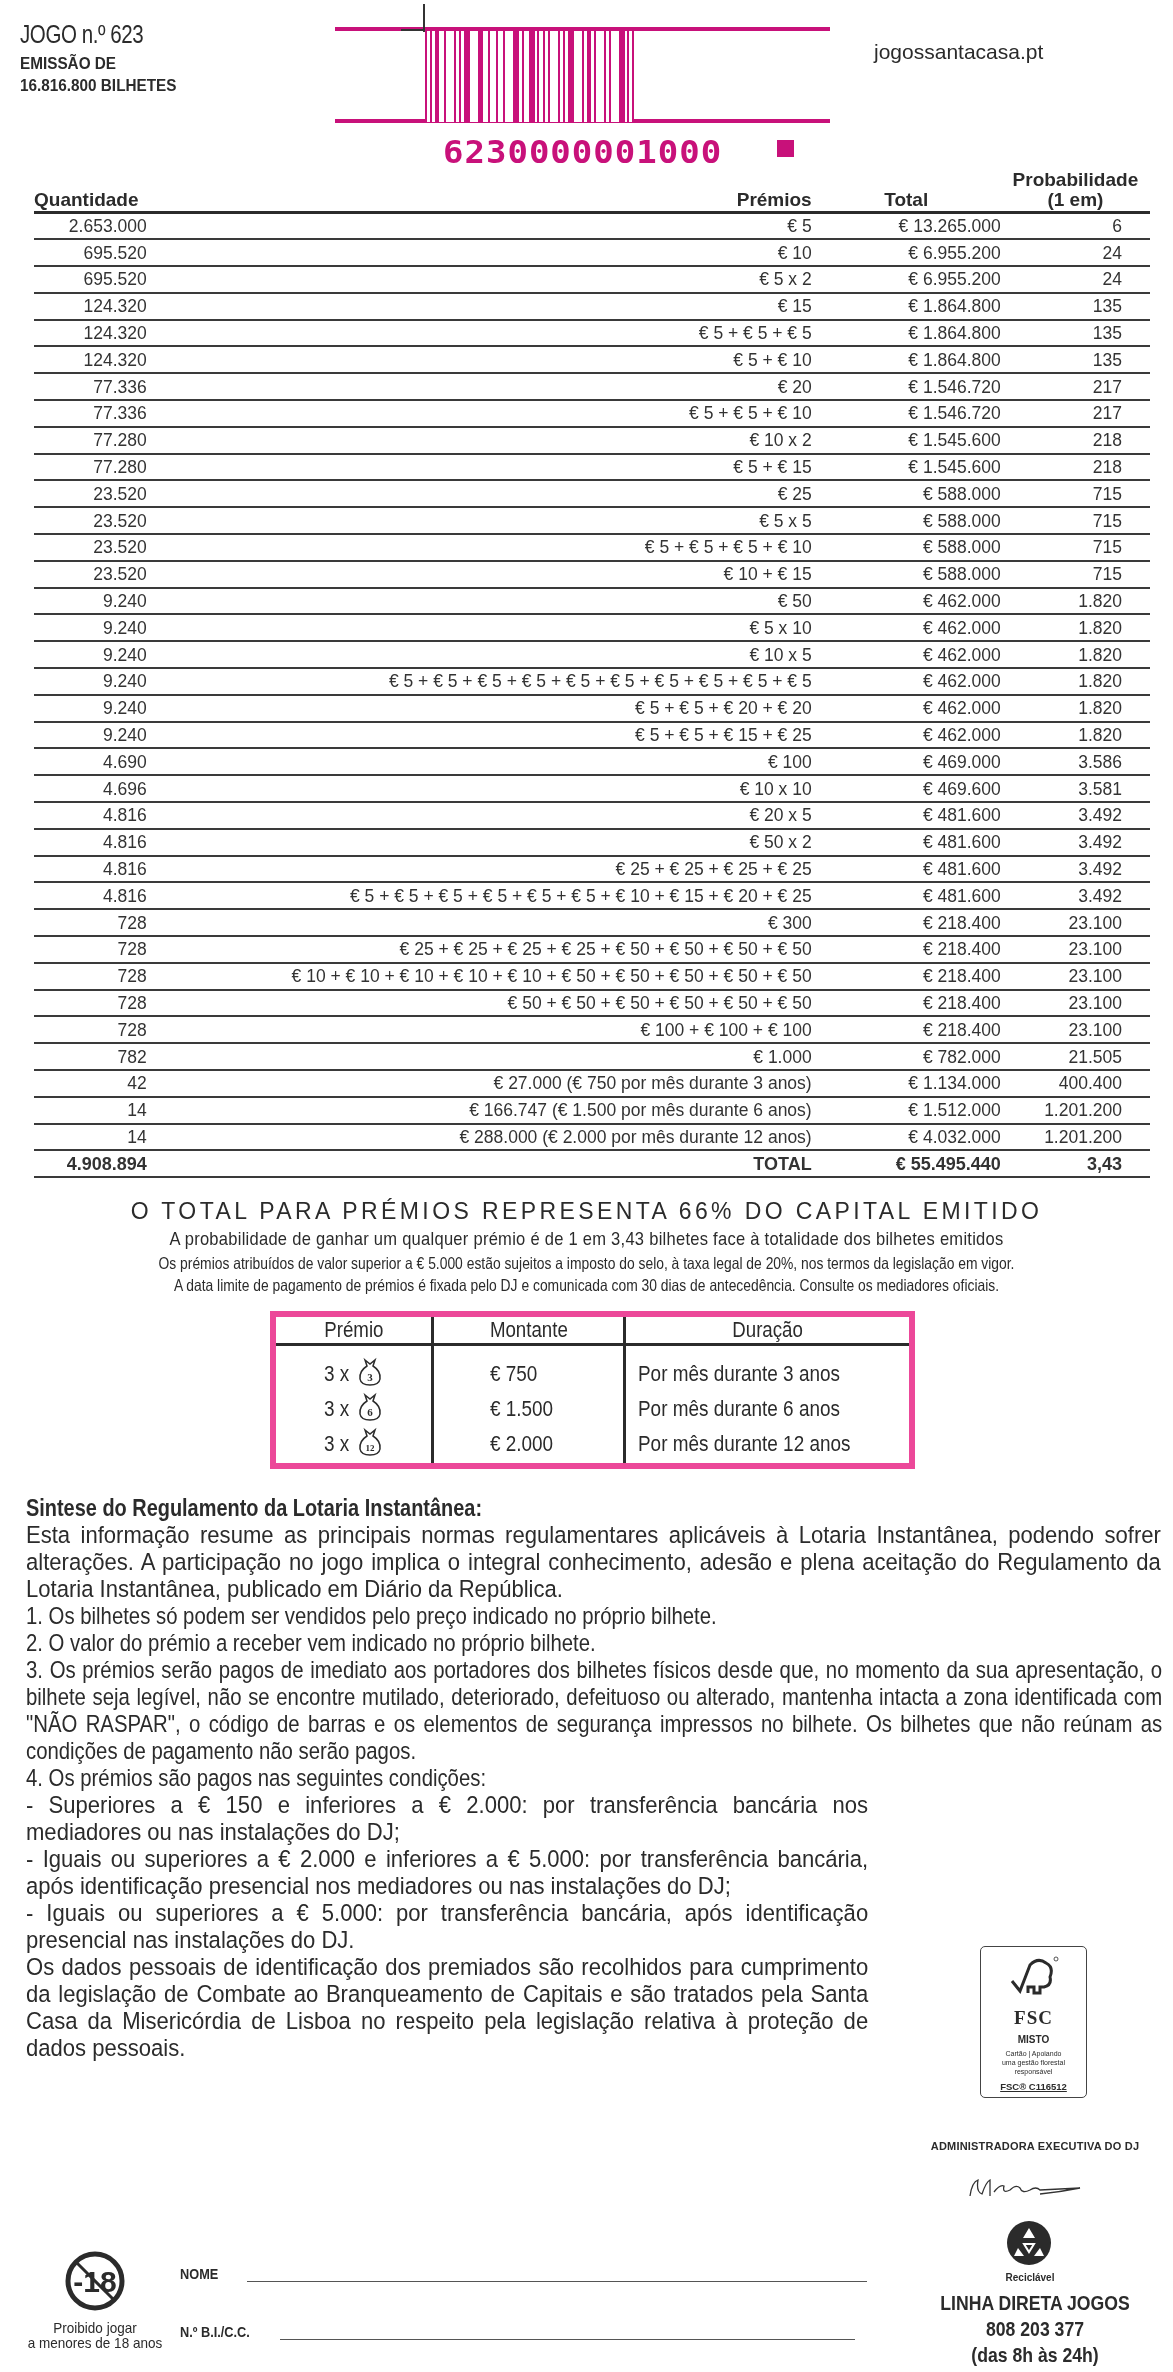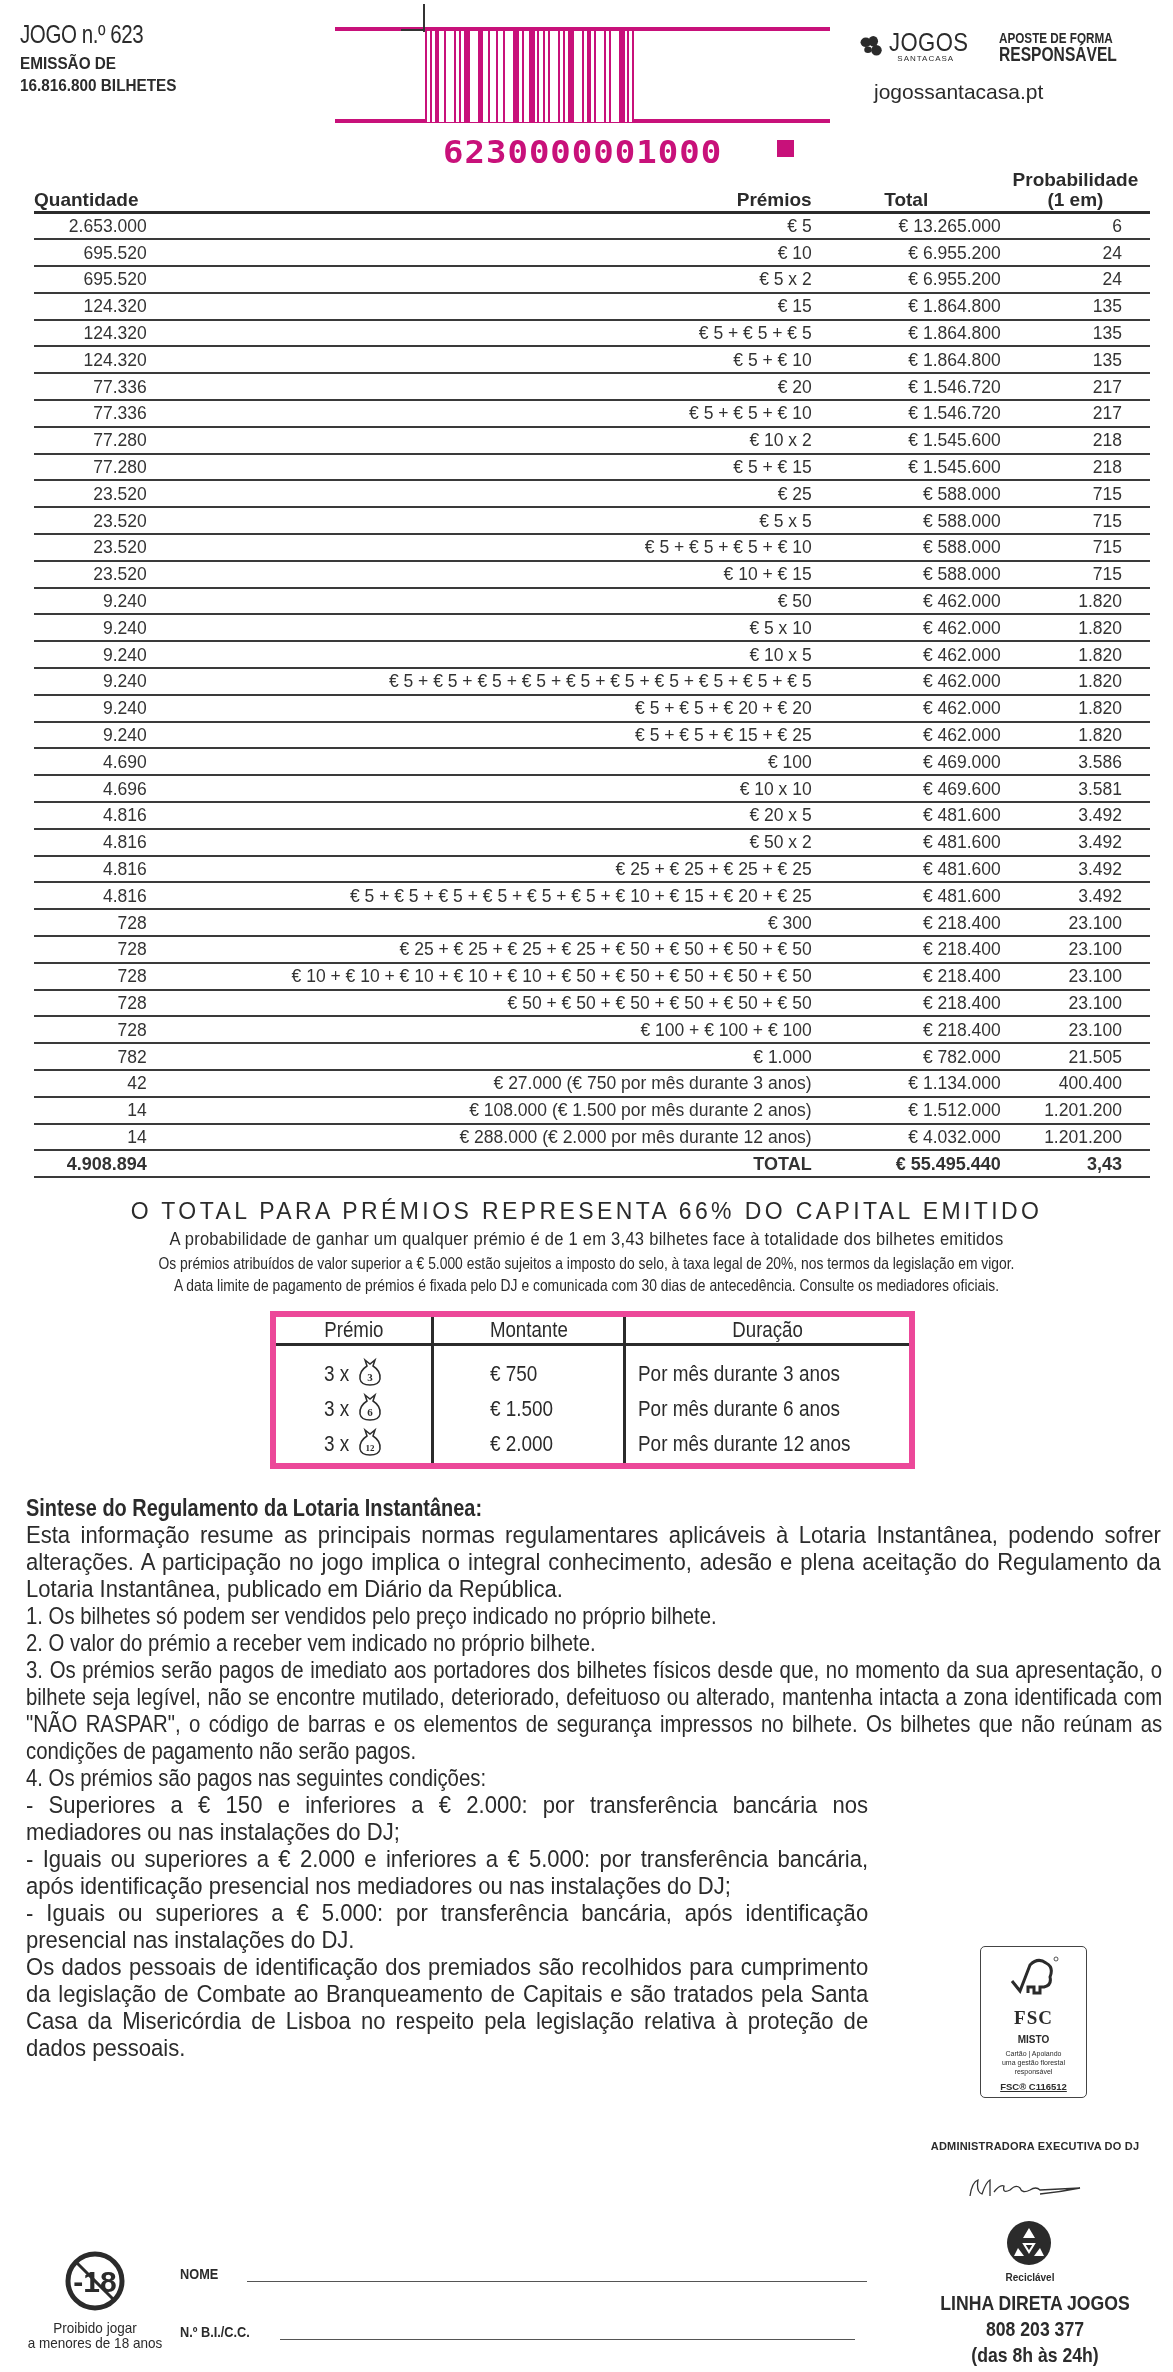--- a/index.html
+++ b/index.html
@@ -167,36 +167,20 @@
       <span style="width:2px;background:#fff"></span>
       <span style="width:2px"></span>
       <span style="width:3px;background:#fff"></span>
       <span style="width:2px"></span>
   </div>
   <div class="bc-num">6230000001000</div>
   <div class="bc-square"></div>
 </div>
 
 <div class="hdr-right">
-  <div class="logo-row">
-    <svg class="clover" viewBox="0 0 44 40">
-      <ellipse cx="11" cy="13" rx="10" ry="9" fill="#2b2b2b"></ellipse>
-      <ellipse cx="25" cy="11" rx="9" ry="10" fill="#2b2b2b"></ellipse>
-      <ellipse cx="31" cy="28" rx="10" ry="10" fill="#2b2b2b"></ellipse>
-      <ellipse cx="15" cy="27" rx="7" ry="6" fill="#2b2b2b"></ellipse>
-    </svg>
-    <div class="jogos-text">
-      <span class="jogos-big">JOGOS</span>
-      <span class="jogos-small">SANTACASA</span>
-    </div>
-    <div class="aposte">
-      <div>APOSTE DE FORMA</div>
-      <div class="l2">RESPONSÁVEL</div>
-    </div>
-  </div>
   <div class="site">jogossantacasa.pt</div>
 </div>
 
 <table class="ptable">
   <thead>
     <tr>
       <th class="c-qty">Quantidade</th>
       <th class="c-prz">Prémios</th>
       <th class="c-tot">Total</th>
       <th class="c-prob">
@@ -399,21 +383,21 @@
         <td class="c-prob">21.505</td>
       </tr>
       <tr>
         <td class="c-qty">42</td>
         <td class="c-prz">€ 27.000 (€ 750  por mês durante 3 anos)</td>
         <td class="c-tot">€ 1.134.000</td>
         <td class="c-prob">400.400</td>
       </tr>
       <tr>
         <td class="c-qty">14</td>
-        <td class="c-prz">€ 108.000 (€ 1.500 por mês durante 2 anos)</td>
+        <td class="c-prz">€ 166.747 (€ 1.500 por mês durante 6 anos)</td>
         <td class="c-tot">€ 1.512.000</td>
         <td class="c-prob">1.201.200</td>
       </tr>
       <tr>
         <td class="c-qty">14</td>
         <td class="c-prz">€ 288.000 (€ 2.000 por mês durante 12 anos)</td>
         <td class="c-tot">€ 4.032.000</td>
         <td class="c-prob">1.201.200</td>
       </tr>
       <tr class="total-row">

